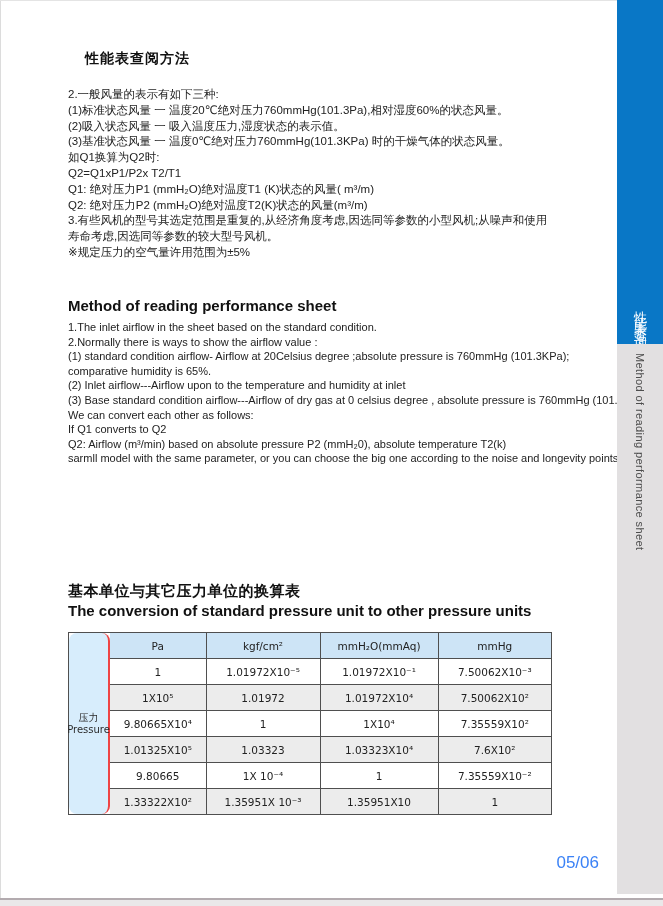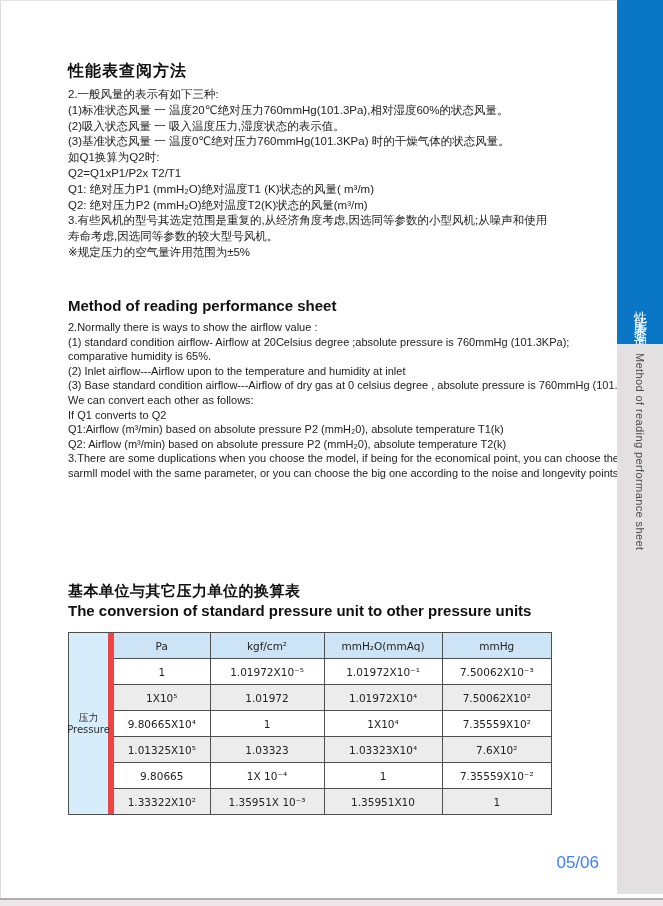--- a/index.html
+++ b/index.html
@@ -7,38 +7,38 @@
     position:relative;width:663px;height:906px;background:#ffffff;
     overflow:hidden;font-family:"Liberation Sans","DejaVu Sans",sans-serif;color:#1c1c1c;
   }
   .edge-left{position:absolute;left:0;top:0;width:1px;height:900px;background:#dcdcdc;}
   .edge-top{position:absolute;left:0;top:0;width:663px;height:1px;background:#e4e4e4;}
   .bottom-line{position:absolute;left:0;top:898px;width:663px;height:2px;background:#b3abaf;}
   .below-edge{position:absolute;left:0;top:900px;width:663px;height:6px;background:#eae8e9;}
 
   
   .content{position:absolute;left:68px;top:0;width:500px;}
-  .h-cn-big{position:absolute;top:50px;left:0;font-size:16px;font-weight:bold;color:#111;white-space:nowrap;letter-spacing:1px;margin-top:11px;}
+  .h-cn-big{position:absolute;top:50px;left:17px;font-size:14px;font-weight:bold;color:#111;white-space:nowrap;letter-spacing:1px;}
   .cn-body{position:absolute;top:87px;left:0;font-size:11.5px;line-height:15.8px;color:#222;}
   .cn-body .line{white-space:nowrap;}
   .h-en{position:absolute;top:297px;left:0;font-size:15px;font-weight:bold;color:#111;white-space:nowrap;}
   .en-body{position:absolute;top:320px;left:0;font-size:11px;line-height:14.6px;color:#222;}
   .en-body .line{white-space:nowrap;}
   .h-cn-2{position:absolute;top:582px;left:0;font-size:15px;font-weight:bold;color:#111;white-space:nowrap;letter-spacing:0.5px;}
   .h-en-2{position:absolute;top:602px;left:0;font-size:15px;font-weight:bold;color:#111;white-space:nowrap;}
 
   
   .conv-table{
     position:absolute;top:632px;left:0;width:482px;display:flex;
     border:1px solid #4f4f4f;font-family:"DejaVu Sans","Liberation Sans",sans-serif;
   }
   .label-cell{
-    width:39px;background:#d7edfc;border-right:6px solid #ef4444;
+    width:39px;background:#d7edfc;border-right:2px solid #ef4444;
     display:flex;flex-direction:column;align-items:center;justify-content:center;
-    font-size:10px;color:#2b2b2b;line-height:12px;text-align:center;
+    font-size:10px;color:#2b2b2b;line-height:12px;text-align:center;border-radius:8px;
   }
   .conv-table table{flex:1;border-collapse:collapse;table-layout:fixed;font-size:10.5px;color:#222;}
   .conv-table th{
     background:#cde4f6;font-weight:normal;height:23px;font-size:10.5px;
     border-right:1px solid #4f4f4f;border-bottom:1px solid #4f4f4f;text-align:center;
   }
   .conv-table td{
     height:23px;border-right:1px solid #4f4f4f;border-bottom:1px solid #4f4f4f;text-align:center;
   }
   .conv-table th:last-child,.conv-table td:last-child{border-right:none;}
@@ -84,30 +84,29 @@
         <div class="line">Q2: 绝对压力P2 (mmH₂O)绝对温度T2(K)状态的风量(m³/m)</div>
         <div class="line">3.有些风机的型号其选定范围是重复的,从经济角度考虑,因选同等参数的小型风机;从噪声和使用</div>
         <div class="line">寿命考虑,因选同等参数的较大型号风机。</div>
         <div class="line">※规定压力的空气量许用范围为±5%</div>
       </div>
 
     <div class="h-en">Method of reading performance sheet</div>
 
     <div class="en-body">
 
+    <div class="line">1.The inlet airflow in the sheet based on the standard condition.</div>
         <div class="line">2.Normally there is ways to show the airflow value :</div>
         <div class="line">(1) standard condition airflow- Airflow at 20Celsius degree ;absolute pressure is 760mmHg (101.3KPa);</div>
         <div class="line">comparative humidity is 65%.</div>
         <div class="line">(2) Inlet airflow---Airflow upon to the temperature and humidity at inlet</div>
         <div class="line">(3) Base standard condition airflow---Airflow of dry gas at 0 celsius degree , absolute pressure is 760mmHg (101.3KPa)</div>
         <div class="line">We can convert each other as follows:</div>
         <div class="line">If Q1 converts to Q2</div>
-        <div class="line">Q1:Airflow (m³/min) based on absolute pressure P2 (mmH₂0), absolute temperature T1(k)</div>
         <div class="line">Q2: Airflow (m³/min) based on absolute pressure P2 (mmH₂0), absolute temperature T2(k)</div>
-        <div class="line">3.There are some duplications when you choose the model, if being for the economical point, you can choose the</div>
         <div class="line">sarmll model with the same parameter, or you can choose the big one according to the noise and longevity points.</div>
       </div>
 
     <div class="h-cn-2">基本单位与其它压力单位的换算表</div>
     <div class="h-en-2">The conversion of standard pressure unit to other pressure units</div>
 
     <div class="conv-table">
       <div class="label-cell">
         <div>压力</div>
         <div>Pressure</div>

